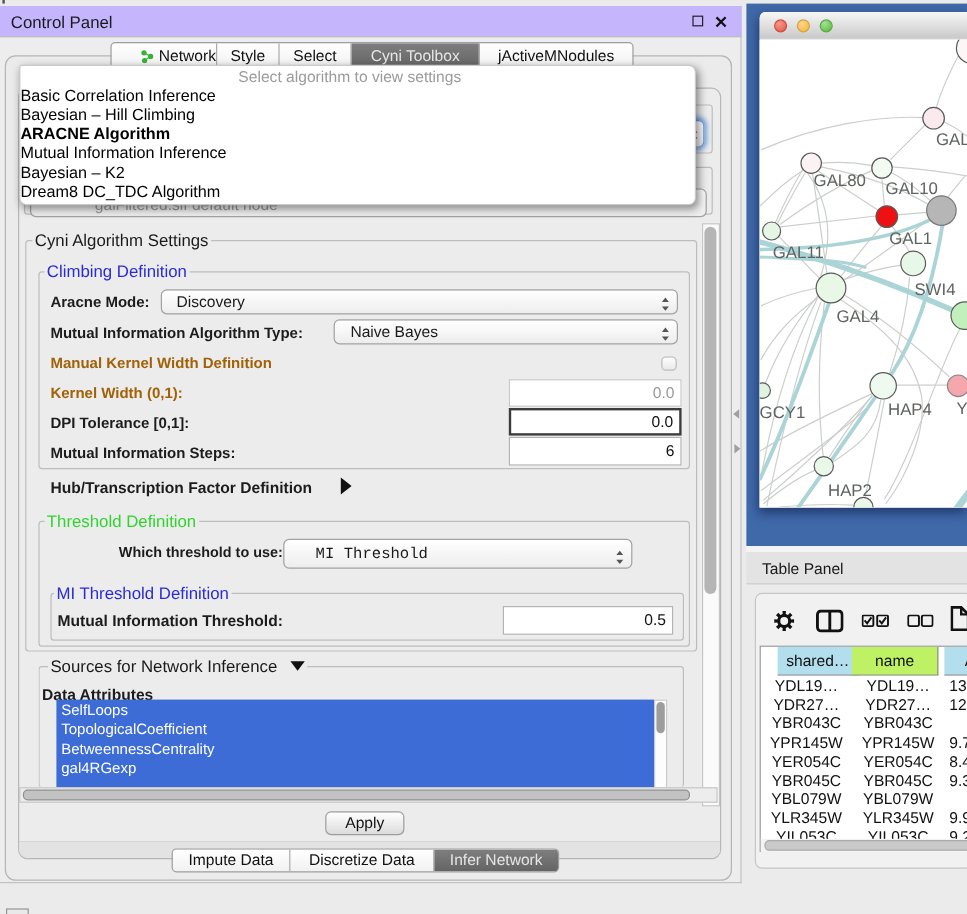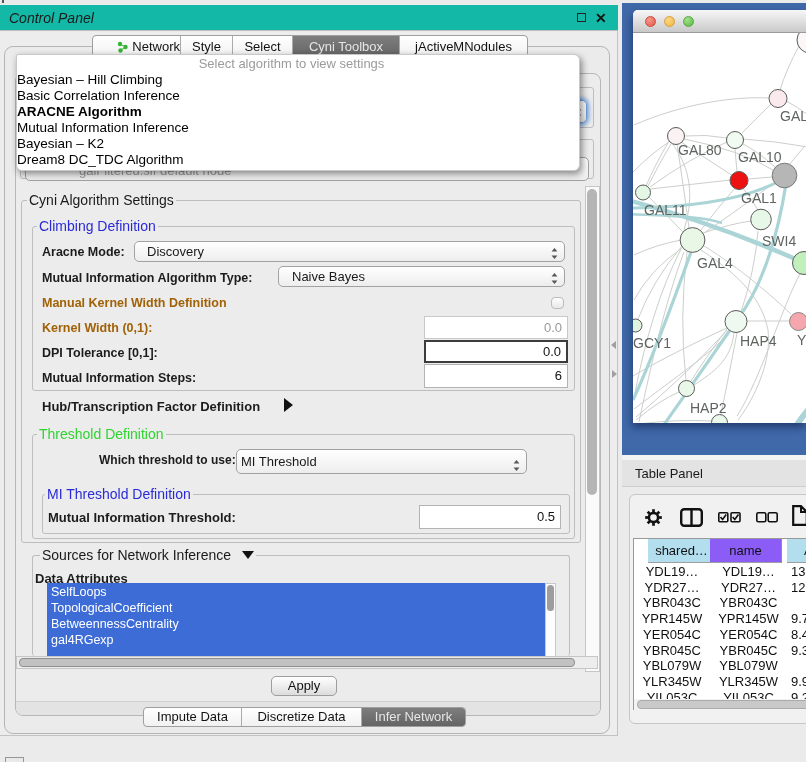--- a/index.html
+++ b/index.html
@@ -2,23 +2,23 @@
 <html><head>
 <meta charset="utf-8">
 <style>
 * { margin:0; padding:0; box-sizing:border-box; }
 html,body { width:806px; height:762px; overflow:hidden; background:#ebebeb;
   font-family:"Liberation Sans", sans-serif; }
 .abs { position:absolute; }
 
 #cpwin { left:0; top:5px; width:618px; height:731px; background:#ededed;
   border:1px solid #c2c2c2; border-left:none; }
-#cptitle { left:0; top:5px; width:618px; height:26px; background:#14b8a6;
+#cptitle { left:0; top:5px; width:618px; height:26px; background:#c4b5fd;
   border-bottom:1px solid #bdbdbd; font-size:14px; color:#1a1a1a;
-  line-height:26px; padding-left:9px;font-style:italic; }
+  line-height:26px; padding-left:9px; }
 #cpfloat { left:577px; top:13px; width:9px; height:9px; border:1.5px solid #222; }
 #cpclose { left:595px; top:5px; font-size:14px; font-weight:bold; color:#111; line-height:26px;}
 #outrect { left:4px; top:46px; width:606px; height:688px; border:1px solid #b5b5b5;
   border-radius:9px; background:#ebebeb; }
 #inrect { left:15px; top:73px; width:586px; height:643px; border:1px solid #b7b7b7;
   border-radius:8px; background:#ececec; }
 
 .seg { left:92px; top:35px; height:23px; display:flex; border:1px solid #9f9f9f;
   border-radius:4px; background:linear-gradient(#ffffff,#f1f1f1); font-size:13px;
   color:#111; overflow:hidden; }
@@ -139,21 +139,21 @@
   <div class="fld" style="left:424px;top:340px;width:144px;height:23px;line-height:19px;border:2px solid #3c3c3c;">0.0</div>
   <div class="lbl" style="left:42px;top:371px;">Mutual Information Steps:</div>
   <div class="fld" style="left:424px;top:364px;width:144px;height:24px;line-height:22px;">6</div>
   <div class="lbl" style="left:42px;top:399px;font-size:13px;">Hub/Transcription Factor Definition</div>
   <div class="abs" style="left:284px;top:398px;width:0;height:0;border-left:9px solid #111;border-top:7px solid transparent;border-bottom:7px solid transparent;"></div>
 
   <div class="abs grpbox" style="left:32px;top:434px;width:543px;height:105px;">
     <span class="gtitle" style="left:4px;color:#2fd42f;">Threshold Definition</span>
   </div>
   <div class="lbl" style="left:99px;top:453px;font-size:12px;">Which threshold to use:</div>
-  <div class="abs combo" style="left:236px;top:449px;width:291px;height:25px;line-height:23px;padding-left:4px;">MI Threshold<span class="carr"><svg width="7" height="13" viewBox="0 0 7 13">
+  <div class="abs combo" style="left:236px;top:449px;width:291px;height:25px;line-height:23px;padding-left:26px;font-family:Liberation Mono, monospace;">MI Threshold<span class="carr"><svg width="7" height="13" viewBox="0 0 7 13">
           <path d="M3.5 1 L6.4 4.6 H0.6 Z" fill="#555"></path>
           <path d="M3.5 12 L0.6 8.4 H6.4 Z" fill="#555"></path>
         </svg></span></div>
   <div class="abs grpbox" style="left:42px;top:494px;width:528px;height:40px;">
     <span class="gtitle" style="left:2px;color:#2a2ad8;">MI Threshold Definition</span>
   </div>
   <div class="lbl" style="left:48px;top:510px;font-size:13px;text-align:center;">Mutual Information Threshold:</div>
   <div class="fld" style="left:419px;top:505px;width:142px;height:24px;line-height:22px;">0.5</div>
 
   <div class="abs grpbox" style="left:32px;top:555px;width:538px;height:101px;border-bottom:none;">
@@ -174,22 +174,22 @@
 <div class="abs" id="applybtn">Apply</div>
 
 <div class="abs seg" style="left:143px;top:707px;height:20px;">
   <div style="width:98px;line-height:18px;">Impute Data</div>
   <div style="width:120px;line-height:18px;">Discretize Data</div>
   <div class="sel" style="width:103px;line-height:18px;">Infer Network</div>
 </div>
 
 <div class="abs" id="popup">
   <div class="hdr">Select algorithm to view settings</div>
+  <div class="it">Basic Correlation Inference</div>
   <div class="it">Bayesian – Hill Climbing</div>
-  <div class="it">Basic Correlation Inference</div>
   <div class="it" style="font-weight:bold;">ARACNE Algorithm</div>
   <div class="it">Mutual Information Inference</div>
   <div class="it">Bayesian – K2</div>
   <div class="it">Dream8 DC_TDC Algorithm</div>
 </div>
 
 <div class="abs" id="netblue"></div>
 <div class="abs" id="netwin"></div>
 <div class="abs" id="nettitle"></div>
 <div class="abs light" style="left:645px;background:radial-gradient(circle at 35% 30%,#f5978b,#e4574a);border:1px solid #cf4a3c;"></div>
@@ -308,21 +308,21 @@
         <rect x="12.2" y="0.8" width="9" height="9" rx="1.5"></rect>
       </g>
     </svg>
   <svg class="abs" style="left:792px;top:505px;" width="16" height="21" viewBox="0 0 16 21">
       <path d="M1.2 1.2 H9 L14.8 7 V19.8 H1.2 Z" fill="none" stroke="#111" stroke-width="2.2"></path>
       <path d="M9 1.2 V7 H14.8" fill="none" stroke="#111" stroke-width="2"></path>
     </svg>
 </div>
 <div class="abs" id="tbl">
   <div class="hc" style="left:14px;width:68px;background:#b3deee;">shared…</div>
-  <div class="hc" style="left:76px;width:72px;background:#8b5cf6;">name</div>
+  <div class="hc" style="left:76px;width:72px;background:#bef264;">name</div>
   <div class="hc" style="left:153px;width:28px;background:#b3deee;text-align:left;padding-left:17px;">Av</div>
   <div id="rows" style="position:absolute;left:0;top:25px;width:100%;">
       <div class="tr" style="top:0.0px;">
         <div class="tc" style="left:0;width:76px;">YDL19…</div>
         <div class="tc" style="left:76px;width:77px;">YDL19…</div>
         <div class="tc" style="left:157px;width:24px;text-align:left;">13.</div>
       </div>
       <div class="tr" style="top:15.7px;">
         <div class="tc" style="left:0;width:76px;">YDR27…</div>
         <div class="tc" style="left:76px;width:77px;">YDR27…</div>

